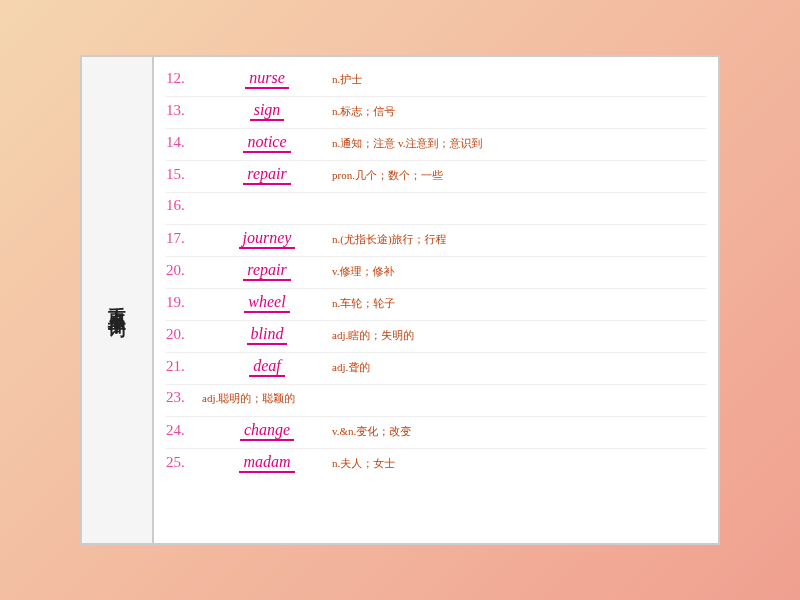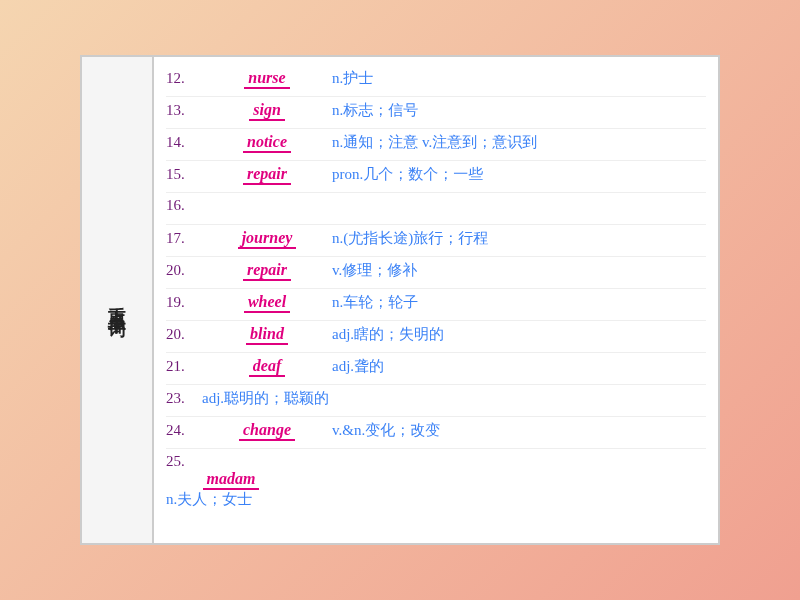--- a/index.html
+++ b/index.html
@@ -41,47 +41,46 @@
     .vocab-row {
       display: flex;
       align-items: baseline;
       padding: 4px 0;
       font-size: 15px;
       border-bottom: 1px solid #eee;
       min-height: 32px;
     }
     .vocab-row:last-child {
       border-bottom: none;
-      flex-direction: column;
     }
     .num {
       width: 36px;
-      color: #701a75;
+      color: #ec4899;
       font-size: 15px;
       flex-shrink: 0;
     }
     .word-container {
       width: 130px;
       flex-shrink: 0;
       display: flex;
       align-items: baseline;
       justify-content: center;
     }
     .word {
       color: #e0007f;
       font-style: italic;
       font-size: 16px;
-      font-weight: bold;
+      font-weight: normal;
       border-bottom: 2px solid #e0007f;
       padding: 0 4px;
       font-family: "Times New Roman", serif;
     }
     .definition {
-      color: #3b82f6;
-      font-size: 15px;
+      color: #c2410c;
+      font-size: 11px;
       flex: 1;
       font-family: "SimSun", "宋体", serif;
     }
   </style>
 </head>
 <body>
 
 <div class="card">
   <div class="sidebar">
     <span>重点单词</span>

